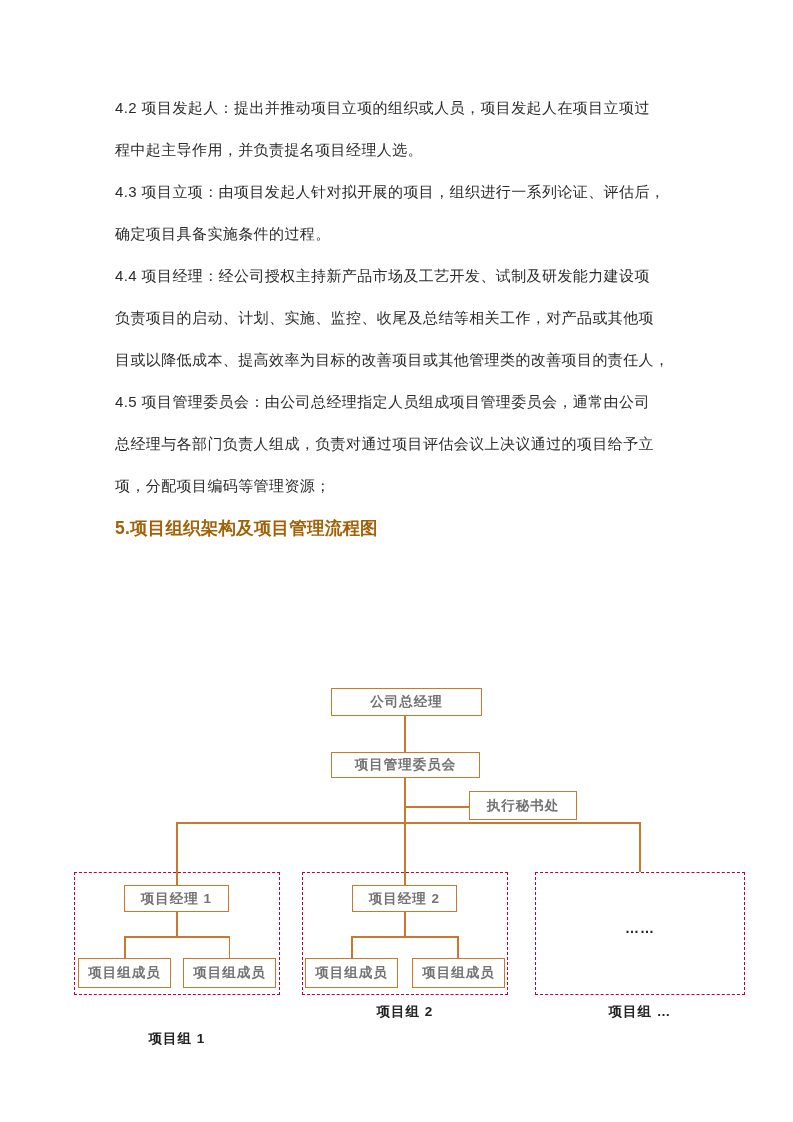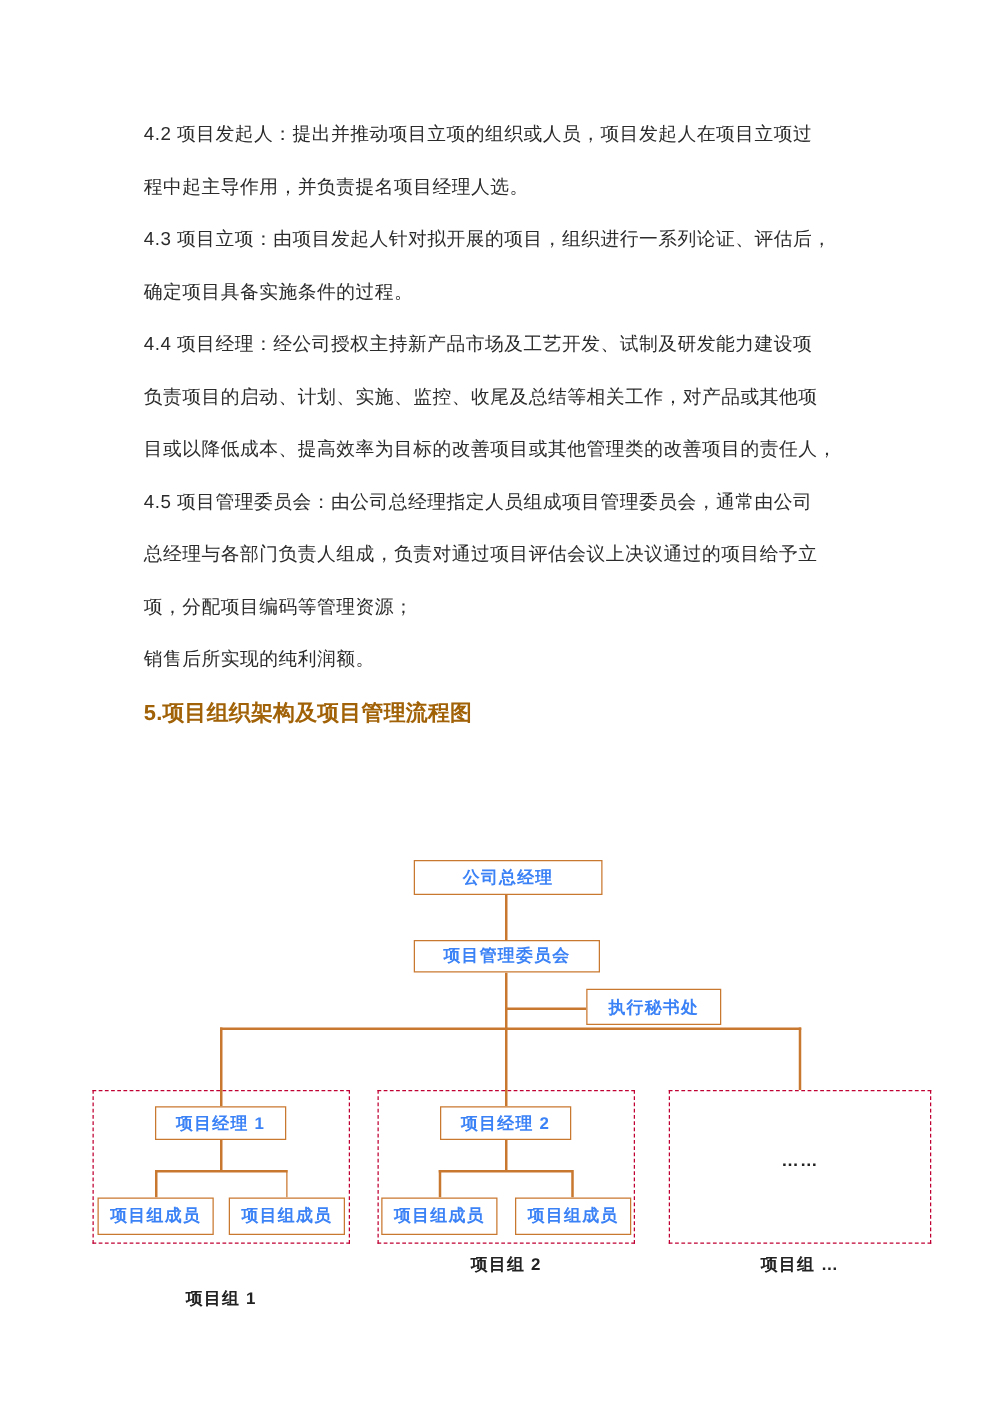--- a/index.html
+++ b/index.html
@@ -27,21 +27,21 @@
   }
   .ln.h5  { font-size: 17.5px; font-weight: bold; color: #a16207; letter-spacing: 0.2px; }
   .ln.h51 { font-size: 16px; }
 
   
   .obox {
     position: absolute;
     border: 1.5px solid #c9782f;
     background: #ffffff;
     display: flex; align-items: center; justify-content: center;
-    font-size: 13.5px; font-weight: bold; color: #3b82f6;
+    font-size: 13.5px; font-weight: bold; color: #737373;
     letter-spacing: 1px;
     box-sizing: border-box;
     z-index: 3;
   }
   .dash {
     position: absolute;
     border: 1.5px dashed #c00033;
     box-sizing: border-box;
     background: transparent;
     z-index: 1;
@@ -106,21 +106,20 @@
     <div class="ln">4.2  项目发起人：提出并推动项目立项的组织或人员，项目发起人在项目立项过</div>
     <div class="ln">程中起主导作用，并负责提名项目经理人选。</div>
     <div class="ln">4.3  项目立项：由项目发起人针对拟开展的项目，组织进行一系列论证、评估后，</div>
     <div class="ln">确定项目具备实施条件的过程。</div>
     <div class="ln">4.4  项目经理：经公司授权主持新产品市场及工艺开发、试制及研发能力建设项</div>
     <div class="ln">负责项目的启动、计划、实施、监控、收尾及总结等相关工作，对产品或其他项</div>
     <div class="ln">目或以降低成本、提高效率为目标的改善项目或其他管理类的改善项目的责任人，</div>
     <div class="ln">4.5  项目管理委员会：由公司总经理指定人员组成项目管理委员会，通常由公司</div>
     <div class="ln">总经理与各部门负责人组成，负责对通过项目评估会议上决议通过的项目给予立</div>
     <div class="ln">项，分配项目编码等管理资源；</div>
-    <div class="ln">销售后所实现的纯利润额。</div>
     <div class="ln h5">5.项目组织架构及项目管理流程图</div>
   </div>
 
   <div>
 
     <div class="vline" id="ln-gm-pmc"></div>
     <div class="vline" id="ln-center"></div>
     <div class="hline" id="ln-sec"></div>
     <div class="hline" id="ln-dist"></div>
     <div class="vline" id="ln-drop1"></div>

